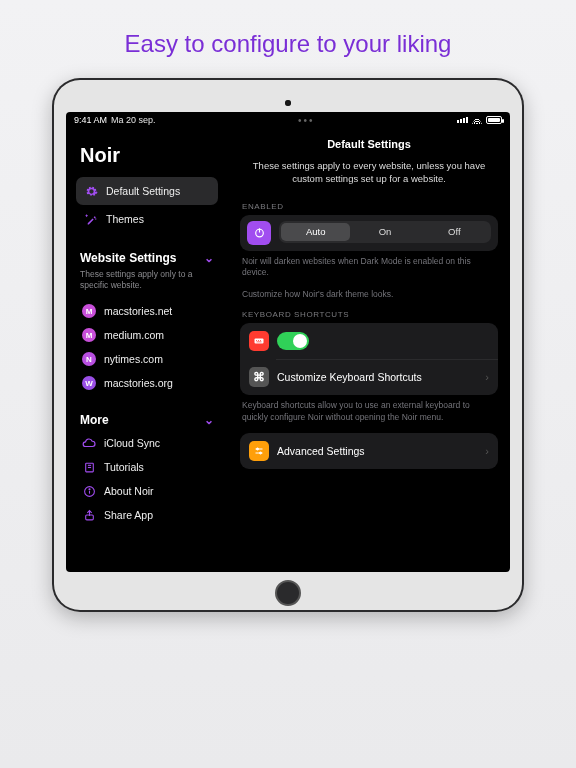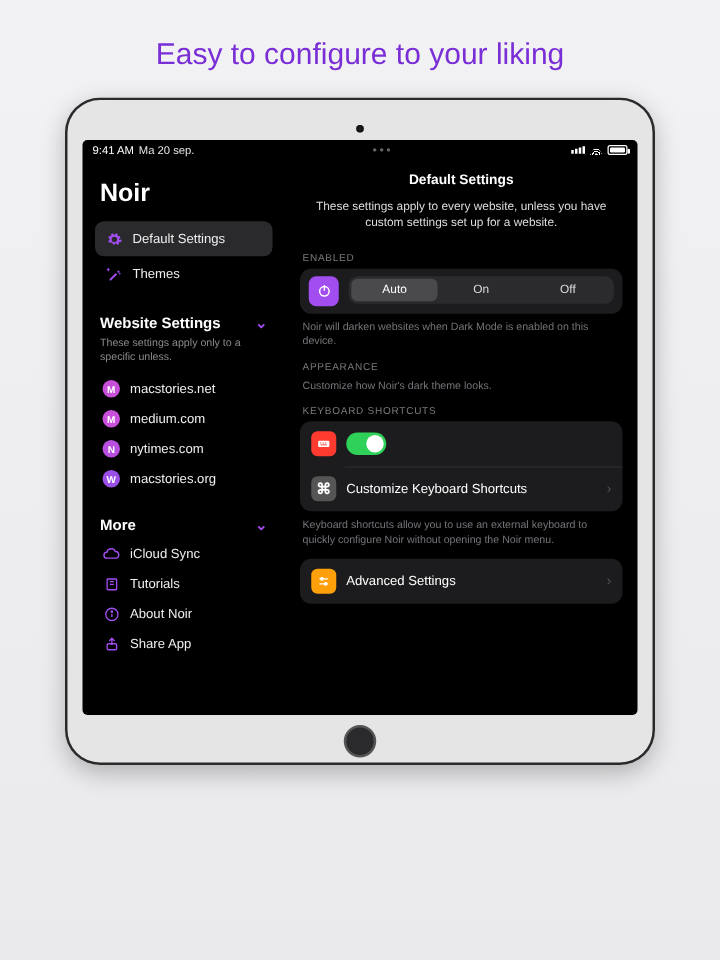--- a/index.html
+++ b/index.html
@@ -159,21 +159,21 @@
                 <path d="M5 19l9-9 2 2-9 9H5v-2zm11-11l2-2 2 2-2 2-2-2zM3 8l1-2 2-1-2-1-1-2-1 2-2 1 2 1 1 2zm17 5l.7-1.5L22 11l-1.3-.5L20 9l-.7 1.5L18 11l1.3.5L20 13z"></path>
               </svg>
           </span>
           <span>Themes</span>
         </div>
 
         <div class="section-hdr">
           <span>Website Settings</span>
           <span class="chev">⌄</span>
         </div>
-        <div class="section-desc">These settings apply only to a specific unless.</div>
+        <div class="section-desc">These settings apply only to a specific website.</div>
 
         <div class="site-item">
           <span class="site-dot" style="background:#c84fd9">M</span>
           <span>macstories.net</span>
         </div>
         <div class="site-item">
           <span class="site-dot" style="background:#c84fd9">M</span>
           <span>medium.com</span>
         </div>
         <div class="site-item">
@@ -243,21 +243,20 @@
             </div>
             <div class="segmented">
               <div class="seg selected">Auto</div>
               <div class="seg">On</div>
               <div class="seg">Off</div>
             </div>
           </div>
         </div>
         <div class="help">Noir will darken websites when Dark Mode is enabled on this device.</div>
 
-        <div class="group-label">APPEARANCE</div>
         <div class="help">Customize how Noir's dark theme looks.</div>
 
         <div class="group-label">KEYBOARD SHORTCUTS</div>
         <div class="card">
           <div class="row">
             <div class="row-icon" style="background:#ff3b30">
               <svg width="12" height="12" viewBox="0 0 24 24" fill="#fff">
                   <rect x="3" y="7" width="18" height="10" rx="2"></rect>
                   <rect x="6" y="10" width="2" height="1.5" fill="#ff3b30"></rect>
                   <rect x="10" y="10" width="2" height="1.5" fill="#ff3b30"></rect>

